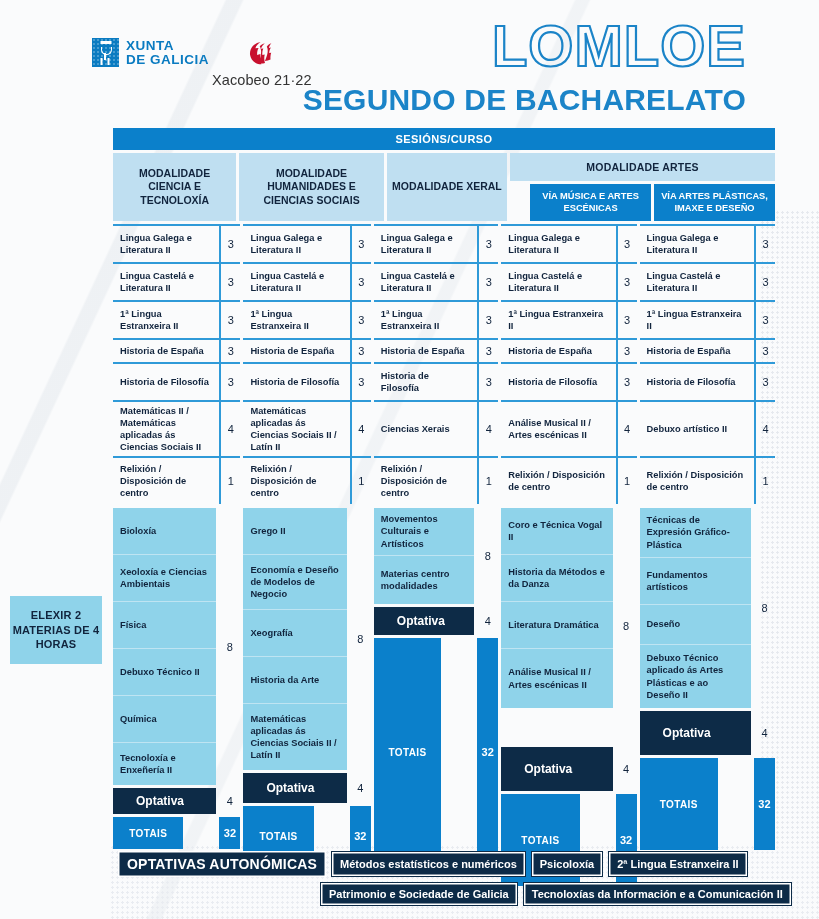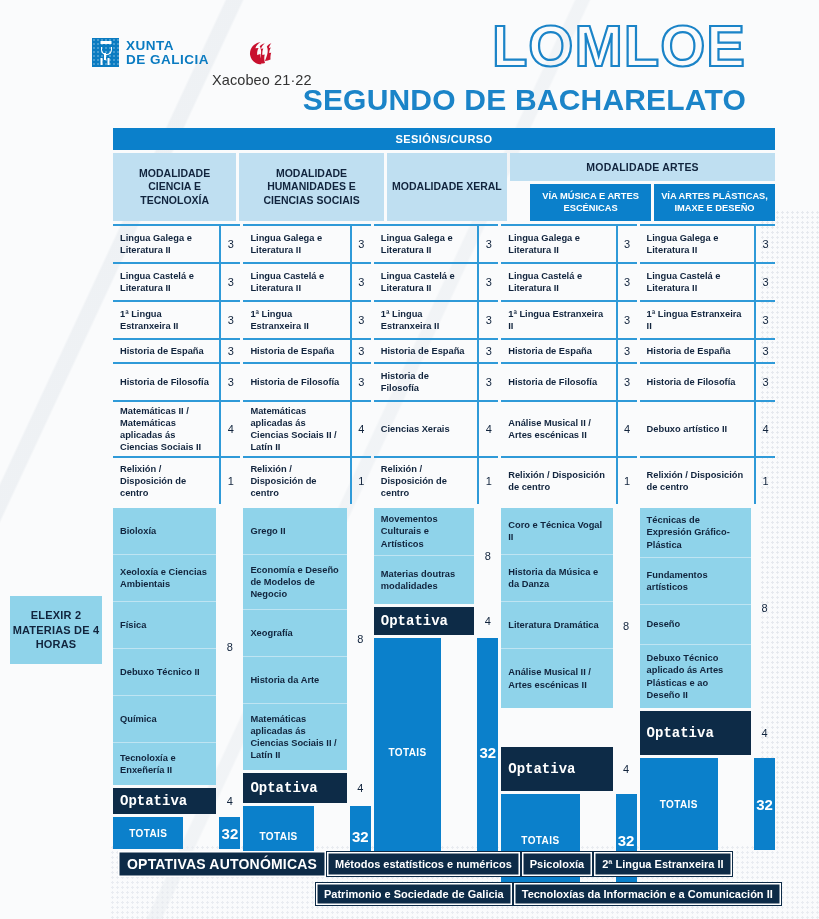--- a/index.html
+++ b/index.html
@@ -148,51 +148,51 @@
     width: 21px; flex: none; margin-left: 3px;
     display: flex; align-items: center; justify-content: center;
     font-size: 11px; color: #11243d;
   }
 
   .optativa-row {
     display: flex; margin-top: 3px;
   }
   .optativa-row .name {
     flex: 1; background: #0d2b47; color: #fff;
-    font-size: 14px; font-weight: 700; padding: 8px 7px;
-    display: flex; align-items: center; font-family: Liberation Mono, monospace;
+    font-size: 12px; font-weight: 700; padding: 8px 23px;
+    display: flex; align-items: center;
   }
   .optativa-row .val {
     width: 21px; flex: none; margin-left: 3px;
     display: flex; align-items: center; justify-content: center;
     font-size: 11px; color: #11243d;
   }
 
   .totais-row { display: flex; margin-top: 3px; gap: 33px; }
   .totais-row .name {
     flex: 1; background: #0b80cb; color: #fff;
     font-size: 10px; font-weight: 700; letter-spacing: .4px;
     display: flex; align-items: center; justify-content: center;
   }
   .totais-row .val {
     width: 21px; flex: none; margin-left: 3px; background: #0b80cb; color: #fff;
-    display: flex; align-items: center; justify-content: center; font-size: 15px; font-weight: 700;
+    display: flex; align-items: center; justify-content: center; font-size: 11px; font-weight: 700;
   }
 
   
   #elexir {
     position: absolute; left: 10px; top: 596px; width: 92px; height: 68px;
     background: #8fd3ea; color: #11243d;
     display: flex; align-items: center; justify-content: center; text-align: center;
     font-size: 11px; font-weight: 700; line-height: 1.35; letter-spacing: .2px;
   }
 
   
   #footer { position: absolute; left: 118px; top: 851px; width: 690px; }
-  .frow { display: flex; margin-bottom: 5px; align-items: stretch; }
+  .frow { display: flex; gap: 5px; margin-bottom: 5px; align-items: stretch; }
   .chip {
     background: #0d2b47; color: #fff; font-size: 11px; font-weight: 700;
     padding: 5px 8px; display: flex; align-items: center; white-space: nowrap;
     border: 1.5px solid #0d2b47;
   }
   .chip.hollow-outline { box-shadow: 0 0 0 1.5px #fff inset; }
   #optativas-title {
     background: #0d2b47; color: #fff; font-size: 14px; font-weight: 800;
     letter-spacing: .2px; padding: 5px 9px; display: flex; align-items: center;
     box-shadow: 0 0 0 1.5px #fff inset;
@@ -393,21 +393,21 @@
             <div class="val">4</div>
           </div>
         <div class="row" style="height:48px">
             <div class="name">Relixión / Disposición de centro</div>
             <div class="val">1</div>
           </div>
 
         <div class="optblock" style="height:96px">
           <div class="optlist">
             <div class="optcell" style="height:48px">Movementos Culturais e Artísticos</div>
-            <div class="optcell" style="height:48px">Materias doutras modalidades</div>
+            <div class="optcell" style="height:48px">Materias centro modalidades</div>
           </div>
           <div class="optside">8</div>
         </div>
 
         <div class="optativa-row" style="height:28px">
           <div class="name">Optativa</div>
           <div class="val">4</div>
         </div>
         <div class="totais-row" style="height:228px">
           <div class="name">TOTAIS</div>
@@ -441,21 +441,21 @@
             <div class="val">4</div>
           </div>
         <div class="row" style="height:48px">
             <div class="name">Relixión / Disposición de centro</div>
             <div class="val">1</div>
           </div>
 
         <div class="optblock" style="height:236px">
           <div class="optlist">
             <div class="optcell" style="height:47px">Coro e Técnica Vogal II</div>
-            <div class="optcell" style="height:47px">Historia da Música e da Danza</div>
+            <div class="optcell" style="height:47px">Historia da Métodos e da Danza</div>
             <div class="optcell" style="height:47px">Literatura Dramática</div>
             <div class="optcell" style="height:59px">Análise Musical II / Artes escénicas II</div>
           </div>
           <div class="optside">8</div>
         </div>
 
         <div class="optativa-row" style="height:44px">
           <div class="name">Optativa</div>
           <div class="val">4</div>
         </div>

